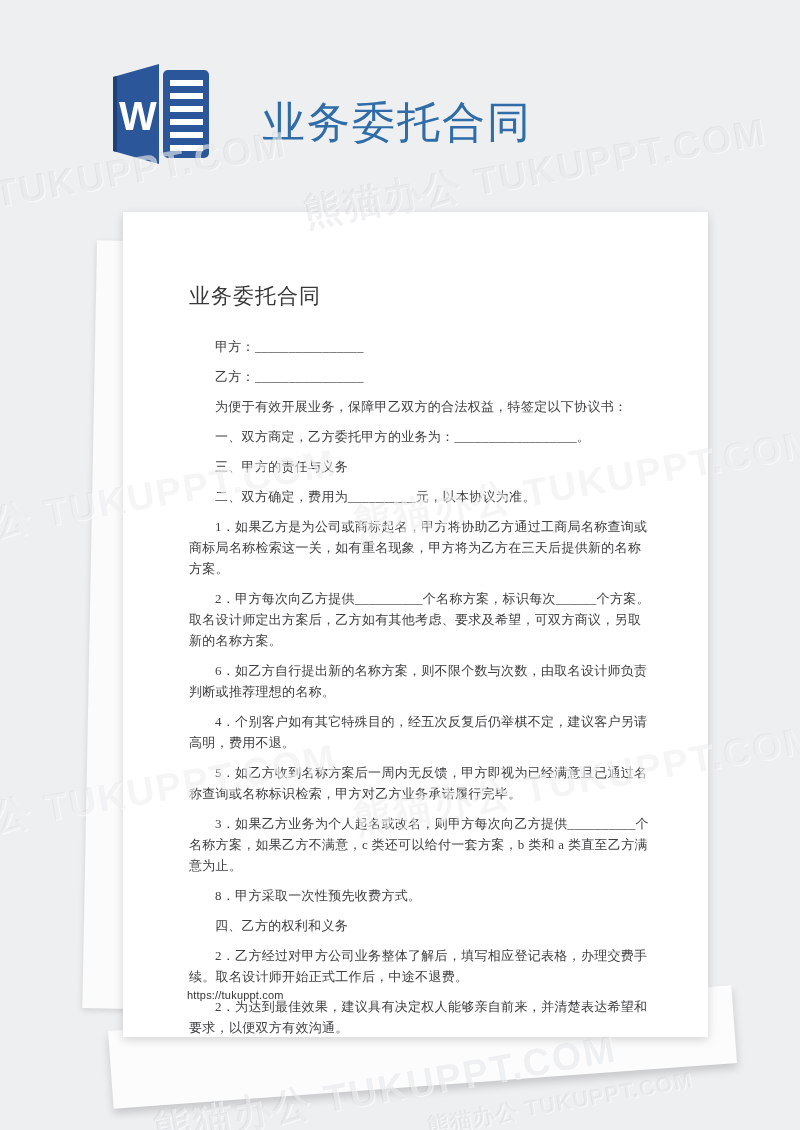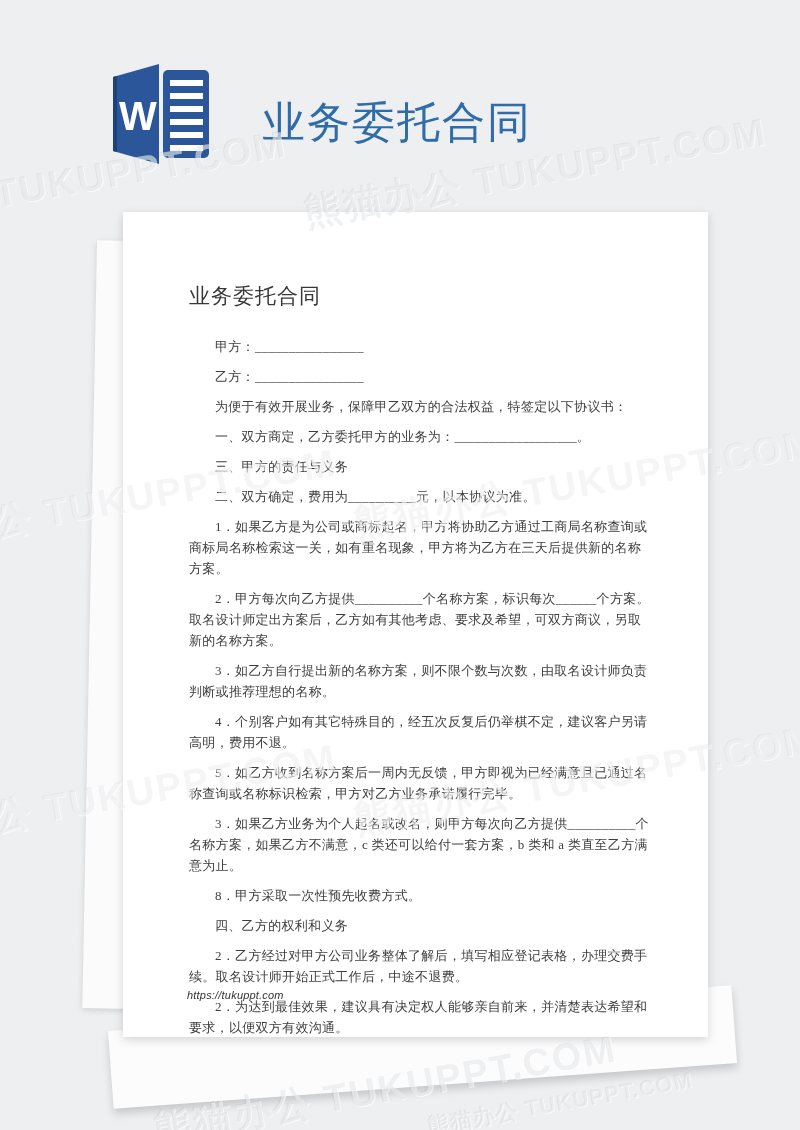--- a/index.html
+++ b/index.html
@@ -39,21 +39,21 @@
     font-size:21px;font-weight:400;color:#38383a;
     margin:0 0 26px 0;letter-spacing:1px;
   }
   .doc-body p{
     font-family:"Liberation Serif",serif;
     font-size:13px;line-height:21px;letter-spacing:.3px;
     margin:0 0 9px 0;text-indent:2em;
   }
   .doc-footer{
     position:absolute;left:64px;bottom:36px;
-    font-size:11px;color:#333;letter-spacing:.2px;font-style:italic;
+    font-size:11px;color:#333;letter-spacing:.2px;
   }
   
   .wm{
     position:absolute;white-space:nowrap;pointer-events:none;
     font-weight:bold;font-size:38px;letter-spacing:2px;
     color:rgba(110,115,130,0.10);
     text-shadow:1px 1px 0 rgba(255,255,255,0.60);
     transform:rotate(-10deg);transform-origin:left top;
     z-index:50;
   }
@@ -108,21 +108,21 @@
       <h1 class="doc-heading">业务委托合同</h1>
       <div class="doc-body">
         <p>甲方：________________</p>
         <p>乙方：________________</p>
         <p>为便于有效开展业务，保障甲乙双方的合法权益，特签定以下协议书：</p>
         <p>一、双方商定，乙方委托甲方的业务为：__________________。</p>
         <p>三、甲方的责任与义务</p>
         <p>二、双方确定，费用为__________元，以本协议为准。</p>
         <p>1．如果乙方是为公司或商标起名，甲方将协助乙方通过工商局名称查询或商标局名称检索这一关，如有重名现象，甲方将为乙方在三天后提供新的名称方案。</p>
         <p>2．甲方每次向乙方提供__________个名称方案，标识每次______个方案。取名设计师定出方案后，乙方如有其他考虑、要求及希望，可双方商议，另取新的名称方案。</p>
-        <p>3．如乙方自行提出新的名称方案，则不限个数与次数，由取名设计师负责判断或推荐理想的名称。</p>
+        <p>6．如乙方自行提出新的名称方案，则不限个数与次数，由取名设计师负责判断或推荐理想的名称。</p>
         <p>4．个别客户如有其它特殊目的，经五次反复后仍举棋不定，建议客户另请高明，费用不退。</p>
         <p>5．如乙方收到名称方案后一周内无反馈，甲方即视为已经满意且已通过名称查询或名称标识检索，甲方对乙方业务承诺履行完毕。</p>
         <p>3．如果乙方业务为个人起名或改名，则甲方每次向乙方提供__________个名称方案，如果乙方不满意，c 类还可以给付一套方案，b 类和 a 类直至乙方满意为止。</p>
         <p>8．甲方采取一次性预先收费方式。</p>
         <p>四、乙方的权利和义务</p>
         <p>2．乙方经过对甲方公司业务整体了解后，填写相应登记表格，办理交费手续。取名设计师开始正式工作后，中途不退费。</p>
         <p>2．为达到最佳效果，建议具有决定权人能够亲自前来，并清楚表达希望和要求，以便双方有效沟通。</p>
       </div>
       <div class="doc-footer">https://tukuppt.com</div>
     </div>

